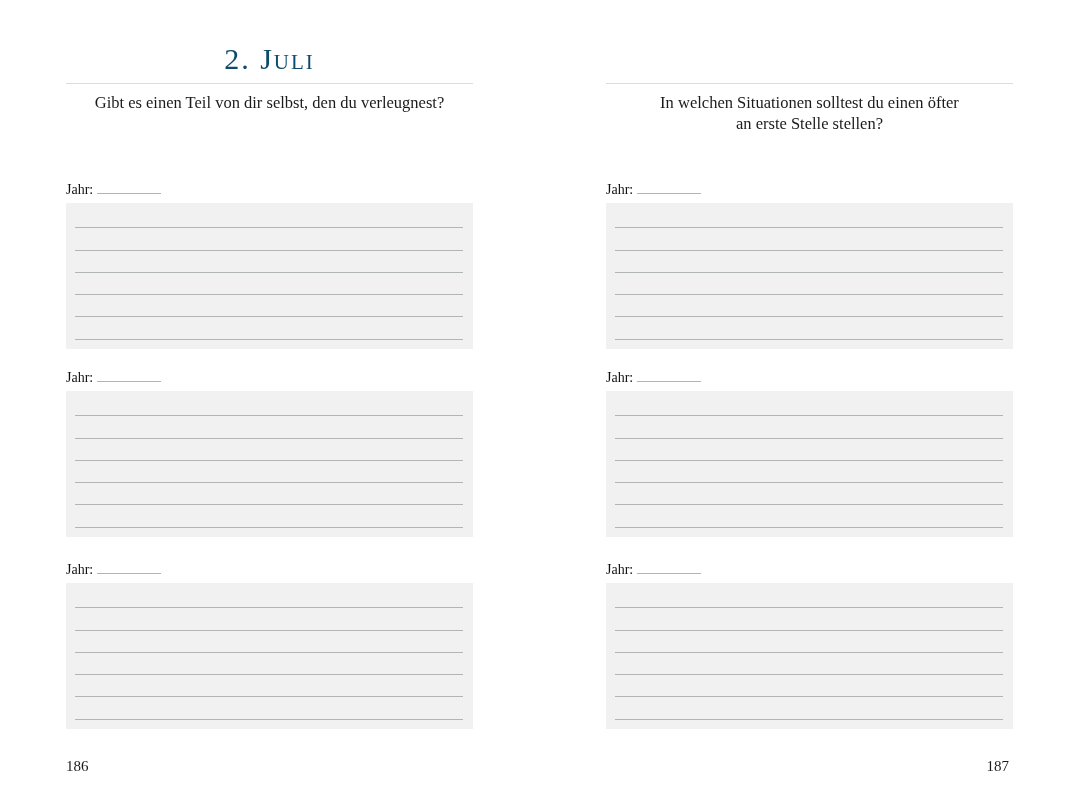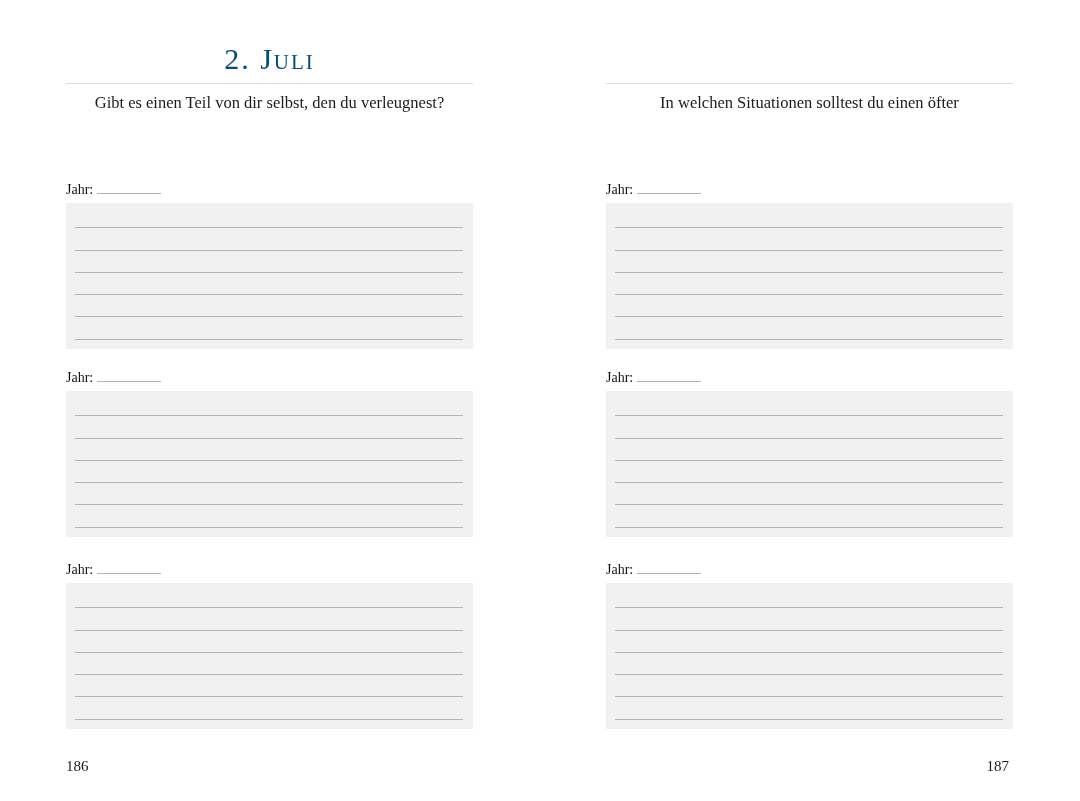--- a/index.html
+++ b/index.html
@@ -100,20 +100,21 @@
       </div>
   </div>
 
   <div class="page-number">186</div>
 </div>
 
 <div class="page page-right">
   <div class="header-rule"></div>
   <div class="question">
     <div>In welchen Situationen solltest du einen öfter</div>
+    <div>an erste Stelle stellen?</div>
   </div>
 
   <div class="entry-section section-1">
     <div class="jahr-row"><span>Jahr:</span><span class="jahr-blank"></span></div>
     <div class="answer-box">
         <div class="answer-lines"></div>
       </div>
   </div>
 
   <div class="entry-section section-2">

